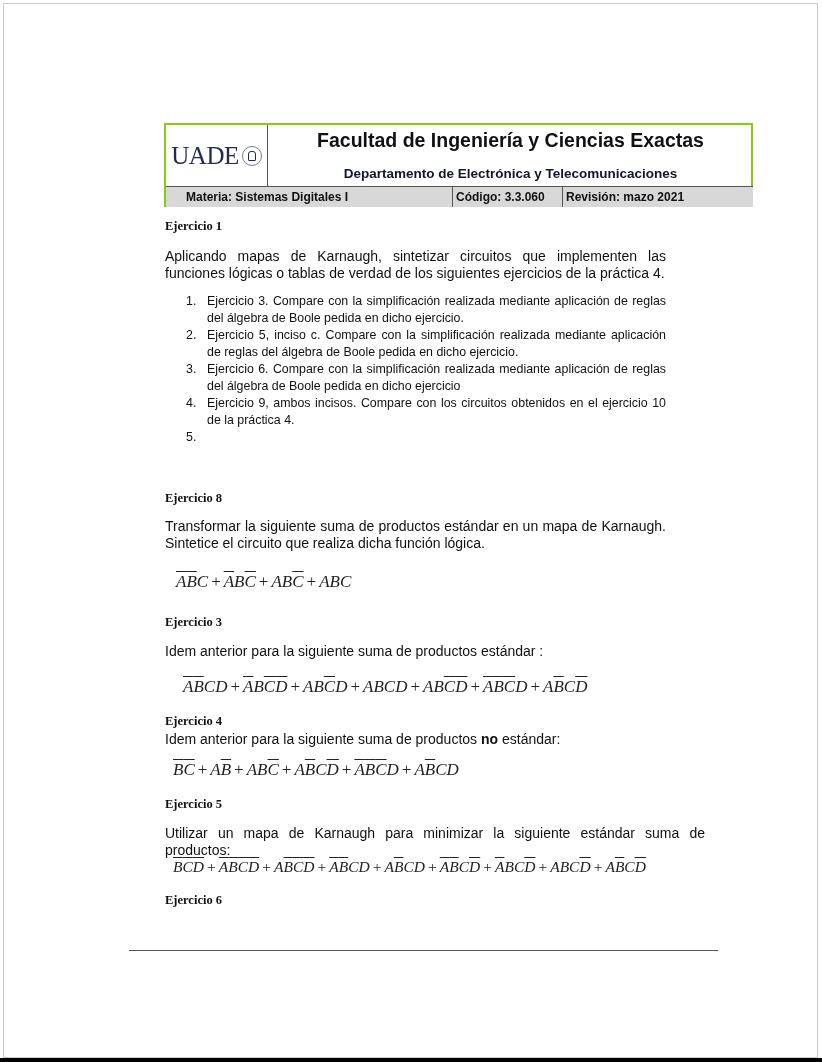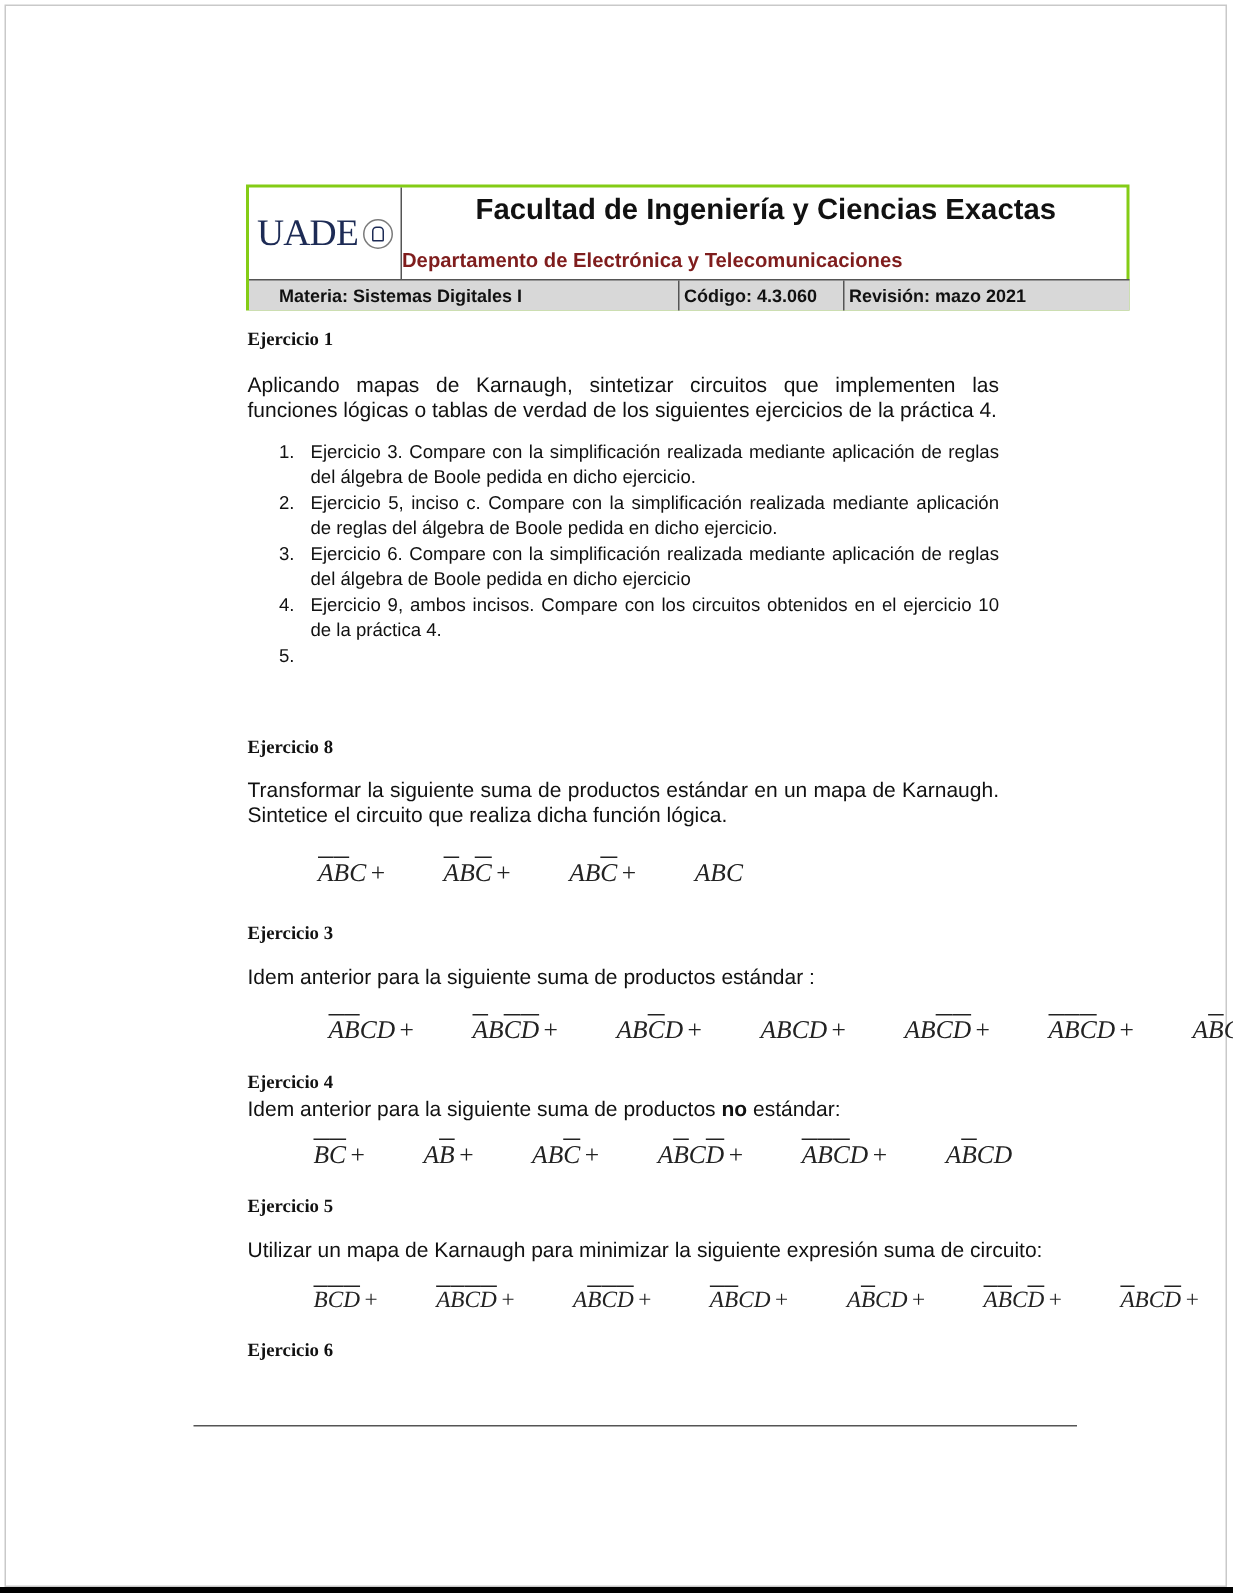--- a/index.html
+++ b/index.html
@@ -35,22 +35,22 @@
   }
   .logo-seal::after {
     content: ""; position: absolute; left: 5px; top: 4px; width: 8px; height: 10px;
     border: 1px solid #1d2b55; border-radius: 3px 3px 1px 1px; box-sizing: border-box;
   }
   .hdr .title {
     position: absolute; left: 102px; top: 4px; width: 485px; text-align: center;
     font-size: 19.5px; font-weight: bold; color: #111;
   }
   .hdr .subtitle {
-    position: absolute; left: 102px; top: 41px; width: 485px; 
-    font-size: 13.5px; font-weight: bold; color: #7f1d1d;
+    position: absolute; left: 102px; top: 41px; width: 485px; text-align: center;
+    font-size: 13.5px; font-weight: bold; color: #0f172a;
   }
   .hdr .row2 {
     position: absolute; left: 0; top: 61px; width: 587px; height: 21px;
     border-top: 1px solid #555; background: #d8d8d8; box-sizing: border-box;
     font-size: 12px; font-weight: bold;
   }
   .row2 .cell { position: absolute; top: 0; height: 20px; line-height: 20px; padding-left: 20px; box-sizing: border-box; }
   .row2 .c1 { left: 0; width: 286px; }
   .row2 .c2 { left: 286px; width: 110px; border-left: 1px solid #555; padding-left: 3px; }
   .row2 .c3 { left: 396px; width: 191px; border-left: 1px solid #555; padding-left: 3px; }
@@ -62,38 +62,38 @@
   }
   ol.items li { position: relative; padding-left: 42px; text-align: justify; }
   ol.items li .num { position: absolute; left: 21px; top: 0; }
   .formula {
     position: absolute; left: 180px;
     font-family: "Liberation Serif", serif; font-style: italic; font-size: 17px;
     color: #222; white-space: nowrap;
   }
   .formula .plus { font-style: normal; margin: 0 3px; }
   .ol { text-decoration: overline; text-decoration-thickness: 1px; }
-  .term { display: inline; margin-left: 36px; }
+  .term { display: inline; }
   .footer-line { position: absolute; left: 129px; top: 950px; width: 589px; height: 1px; background: #555; }
 </style>
 </head>
 <body>
 
 <div class="page"></div>
 
 <div class="hdr">
   <div class="logo-cell">
     <span class="logo-text">UADE</span>
     <span class="logo-seal"></span>
   </div>
   <div class="title">Facultad de Ingeniería y Ciencias Exactas</div>
   <div class="subtitle">Departamento de Electrónica y Telecomunicaciones</div>
   <div class="row2">
     <div class="cell c1">Materia: Sistemas Digitales I</div>
-    <div class="cell c2">Código: 4.3.060</div>
+    <div class="cell c2">Código: 3.3.060</div>
     <div class="cell c3">Revisión: mazo 2021</div>
   </div>
 </div>
 
 <div class="h" style="top:219px;">Ejercicio 1</div>
 <div class="p" style="top:248px;">Aplicando mapas de Karnaugh, sintetizar circuitos que implementen las funciones lógicas o tablas de verdad de los siguientes ejercicios de la práctica 4.</div>
 <ol class="items">
   <li><span class="num">1.</span><span>Ejercicio 3. Compare con la simplificación realizada mediante aplicación de reglas del álgebra de Boole pedida en dicho ejercicio.</span></li>
   <li><span class="num">2.</span><span>Ejercicio 5, inciso c. Compare con la simplificación realizada mediante aplicación de reglas del álgebra de Boole pedida en dicho ejercicio.</span></li>
   <li><span class="num">3.</span><span>Ejercicio 6. Compare con la simplificación realizada mediante aplicación de reglas del álgebra de Boole pedida en dicho ejercicio</span></li>
@@ -107,19 +107,19 @@
 
 <div class="h" style="top:615px;">Ejercicio 3</div>
 <div class="p" style="top:643px;">Idem anterior para la siguiente suma de productos estándar :</div>
 <div class="formula" style="top:677px; left:183px;"><span class="term"><span class="ol">A</span><span class="ol">B</span><span>C</span><span>D</span></span><span class="plus">+</span><span class="term"><span class="ol">A</span><span>B</span><span class="ol">C</span><span class="ol">D</span></span><span class="plus">+</span><span class="term"><span>A</span><span>B</span><span class="ol">C</span><span>D</span></span><span class="plus">+</span><span class="term"><span>A</span><span>B</span><span>C</span><span>D</span></span><span class="plus">+</span><span class="term"><span>A</span><span>B</span><span class="ol">C</span><span class="ol">D</span></span><span class="plus">+</span><span class="term"><span class="ol">A</span><span class="ol">B</span><span class="ol">C</span><span>D</span></span><span class="plus">+</span><span class="term"><span>A</span><span class="ol">B</span><span>C</span><span class="ol">D</span></span></div>
 
 <div class="h" style="top:714px;">Ejercicio 4</div>
 <div class="p" style="top:731px;"><span>Idem anterior para la siguiente suma de productos </span><b>no</b><span> estándar:</span></div>
 <div class="formula" style="top:760px; left:173px;"><span class="term"><span class="ol">B</span><span class="ol">C</span></span><span class="plus">+</span><span class="term"><span>A</span><span class="ol">B</span></span><span class="plus">+</span><span class="term"><span>A</span><span>B</span><span class="ol">C</span></span><span class="plus">+</span><span class="term"><span>A</span><span class="ol">B</span><span>C</span><span class="ol">D</span></span><span class="plus">+</span><span class="term"><span class="ol">A</span><span class="ol">B</span><span class="ol">C</span><span>D</span></span><span class="plus">+</span><span class="term"><span>A</span><span class="ol">B</span><span>C</span><span>D</span></span></div>
 
 <div class="h" style="top:797px;">Ejercicio 5</div>
-<div class="p" style="top:825px; width:540px;">Utilizar un mapa de Karnaugh para minimizar la siguiente expresión suma de circuito:</div>
+<div class="p" style="top:825px; width:540px;">Utilizar un mapa de Karnaugh para minimizar la siguiente estándar suma de productos:</div>
 <div class="formula" style="top:858px; left:173px; font-size:15.5px;"><span class="term"><span class="ol">B</span><span class="ol">C</span><span class="ol">D</span></span><span class="plus">+</span><span class="term"><span class="ol">A</span><span class="ol">B</span><span class="ol">C</span><span class="ol">D</span></span><span class="plus">+</span><span class="term"><span>A</span><span class="ol">B</span><span class="ol">C</span><span class="ol">D</span></span><span class="plus">+</span><span class="term"><span class="ol">A</span><span class="ol">B</span><span>C</span><span>D</span></span><span class="plus">+</span><span class="term"><span>A</span><span class="ol">B</span><span>C</span><span>D</span></span><span class="plus">+</span><span class="term"><span class="ol">A</span><span class="ol">B</span><span>C</span><span class="ol">D</span></span><span class="plus">+</span><span class="term"><span class="ol">A</span><span>B</span><span>C</span><span class="ol">D</span></span><span class="plus">+</span><span class="term"><span>A</span><span>B</span><span>C</span><span class="ol">D</span></span><span class="plus">+</span><span class="term"><span>A</span><span class="ol">B</span><span>C</span><span class="ol">D</span></span></div>
 
 <div class="h" style="top:893px;">Ejercicio 6</div>
 
 <div class="footer-line"></div>
 <div class="bottom-bar"></div>
 
 </body></html>

